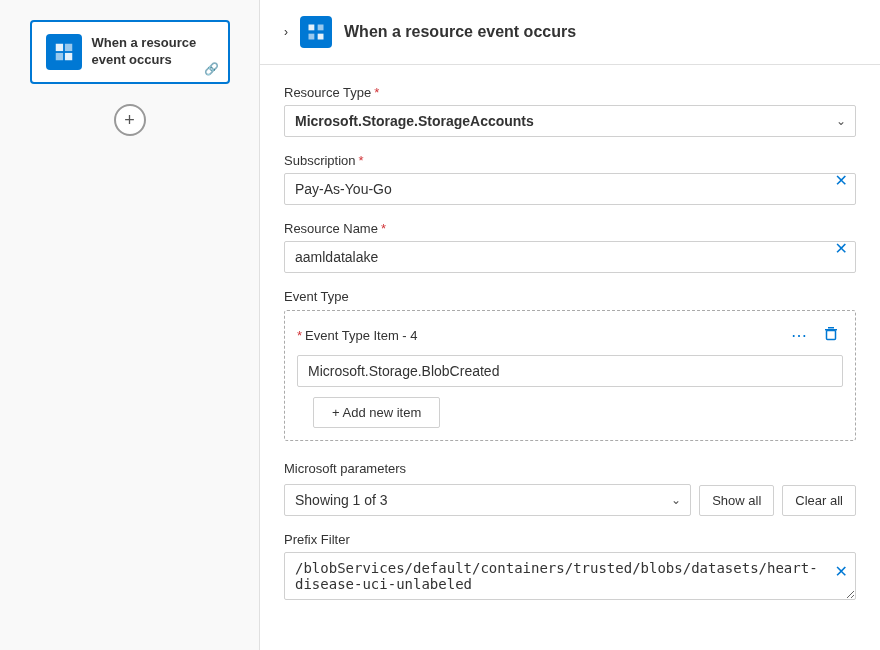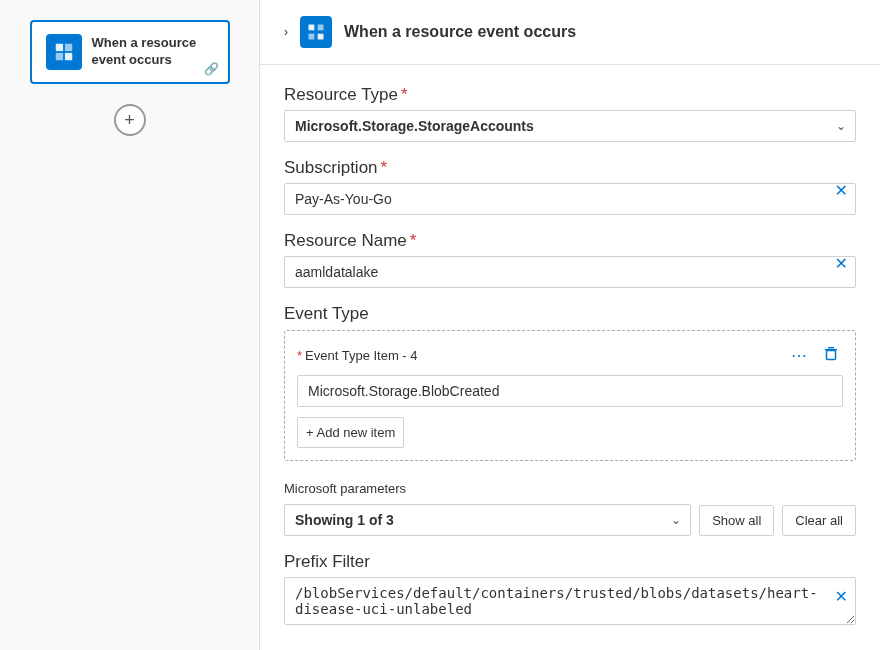--- a/index.html
+++ b/index.html
@@ -150,21 +150,21 @@
     .form-content {
       padding: 20px 24px;
       flex: 1;
     }
 
     .form-field {
       margin-bottom: 16px;
     }
 
     .field-label {
-      font-size: 17px;
+      font-size: 13px;
       color: #333;
       margin-bottom: 5px;
       display: flex;
       align-items: center;
       gap: 3px;
     }
 
     .required-star {
       color: #d13438;
     }
@@ -267,27 +267,28 @@
       font-size: 14px;
       background: #fff;
       color: #333;
     }
 
     .add-item-btn {
       margin-top: 10px;
       border: 1px solid #d0d0d0;
       background: #fff;
       border-radius: 2px;
-      padding: 7px 8px;
+      padding: 7px 18px;
       cursor: pointer;
       font-size: 13px;
       color: #333;
       display: flex;
       align-items: center;
       gap: 6px;
+      margin-left: 16px;
     }
 
     
     .advanced-section {
       margin-top: 20px;
     }
 
     .advanced-label {
       font-size: 13px;
       color: #333;
@@ -307,21 +308,20 @@
 
     .advanced-select {
       width: 100%;
       border: 1px solid #d0d0d0;
       border-radius: 2px;
       padding: 7px 32px 7px 10px;
       font-size: 14px;
       background: #fff;
       color: #333;
       cursor: pointer;
-      font-weight: bold;
     }
 
     .show-all-btn, .clear-all-btn {
       border: 1px solid #d0d0d0;
       background: #fff;
       border-radius: 2px;
       padding: 7px 12px;
       font-size: 13px;
       color: #333;
       cursor: pointer;

